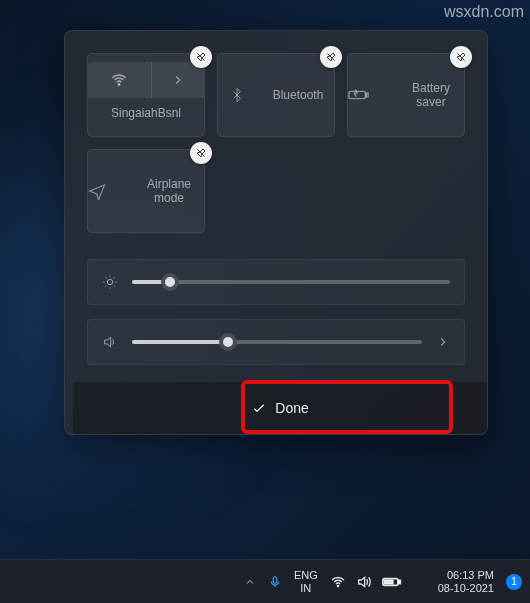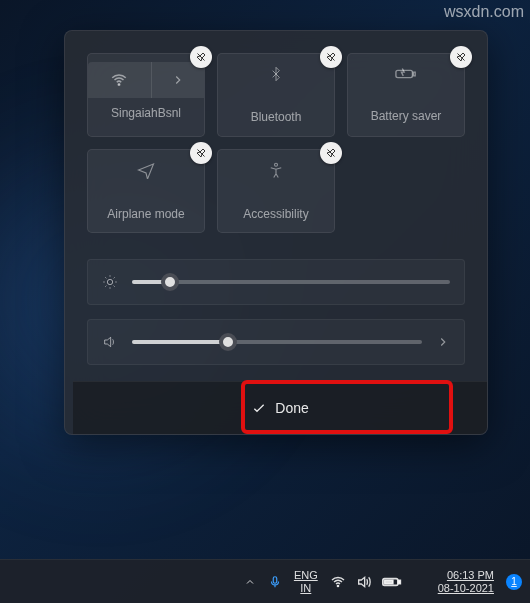--- a/index.html
+++ b/index.html
@@ -43,21 +43,21 @@
     grid-template-columns: repeat(3, 1fr);
     gap: 12px;
   }
   .tile {
     position: relative;
     height: 84px;
     background: rgba(255,255,255,0.06);
     border: 1px solid rgba(255,255,255,0.08);
     border-radius: 5px;
     display: flex;
-    flex-direction: column;
+    flex-direction: row;
     align-items: center;
     justify-content: center;
     gap: 28px;
   }
   .tile.wifi { flex-direction: column; gap: 8px; }
   .wifi-top {
     display: flex;
     width: 100%;
     height: 36px;
     background: rgba(255,255,255,0.08);
@@ -158,21 +158,20 @@
     height: 44px;
     background: rgba(30,34,42,0.95);
     border-top: 1px solid rgba(255,255,255,0.06);
     display: flex;
     align-items: center;
     justify-content: flex-end;
     padding: 0 8px;
     gap: 12px;
     color: rgba(255,255,255,0.85);
     font-size: 12px;
-    text-decoration: underline;
   }
   .tb-lang { text-align: center; line-height: 1.1; font-size: 11px; }
   .tb-dt { text-align: right; line-height: 1.1; font-size: 11px; margin-left: 24px; }
   .tb-icons { display: flex; align-items: center; gap: 10px; }
   .notif-dot {
     width: 16px; height: 16px;
     background: #0a84ff;
     border-radius: 50%;
     color: #fff;
     font-size: 10px;
@@ -253,34 +252,20 @@
       </div>
       <span class="tile-icon">
         <svg width="18" height="18" viewBox="0 0 24 24" fill="none" stroke="rgba(255,255,255,0.45)" stroke-width="1.5">
             <path d="M2 12l20-8-8 20-2-8z"></path>
           </svg>
       </span>
       <div class="tile-label">Airplane mode</div>
     </div>
 
 
-    <div class="tile">
-      <div class="unpin">
-        <svg width="12" height="12" viewBox="0 0 24 24" fill="none" stroke="#333" stroke-width="2">
-            <path d="M5 5l14 14M16 4l4 4-6 6-2 6-2-2-6-6 6-2z"></path>
-          </svg>
-      </div>
-      <span class="tile-icon">
-        <svg width="18" height="18" viewBox="0 0 24 24" fill="none" stroke="rgba(255,255,255,0.45)" stroke-width="1.5">
-            <circle cx="12" cy="5" r="2"></circle>
-            <path d="M5 9l7 2 7-2M12 11v6M9 22l3-5 3 5"></path>
-          </svg>
-      </span>
-      <div class="tile-label">Accessibility</div>
-    </div>
 
   </div>
 
   <div class="sliders">
     <div class="slider-row">
       <span class="tile-icon">
         <svg width="16" height="16" viewBox="0 0 24 24" fill="none" stroke="rgba(255,255,255,0.55)" stroke-width="1.5">
             <circle cx="12" cy="12" r="4"></circle>
             <path d="M12 2v2M12 20v2M2 12h2M20 12h2M5 5l1.5 1.5M17.5 17.5L19 19M5 19l1.5-1.5M17.5 6.5L19 5"></path>
           </svg>

